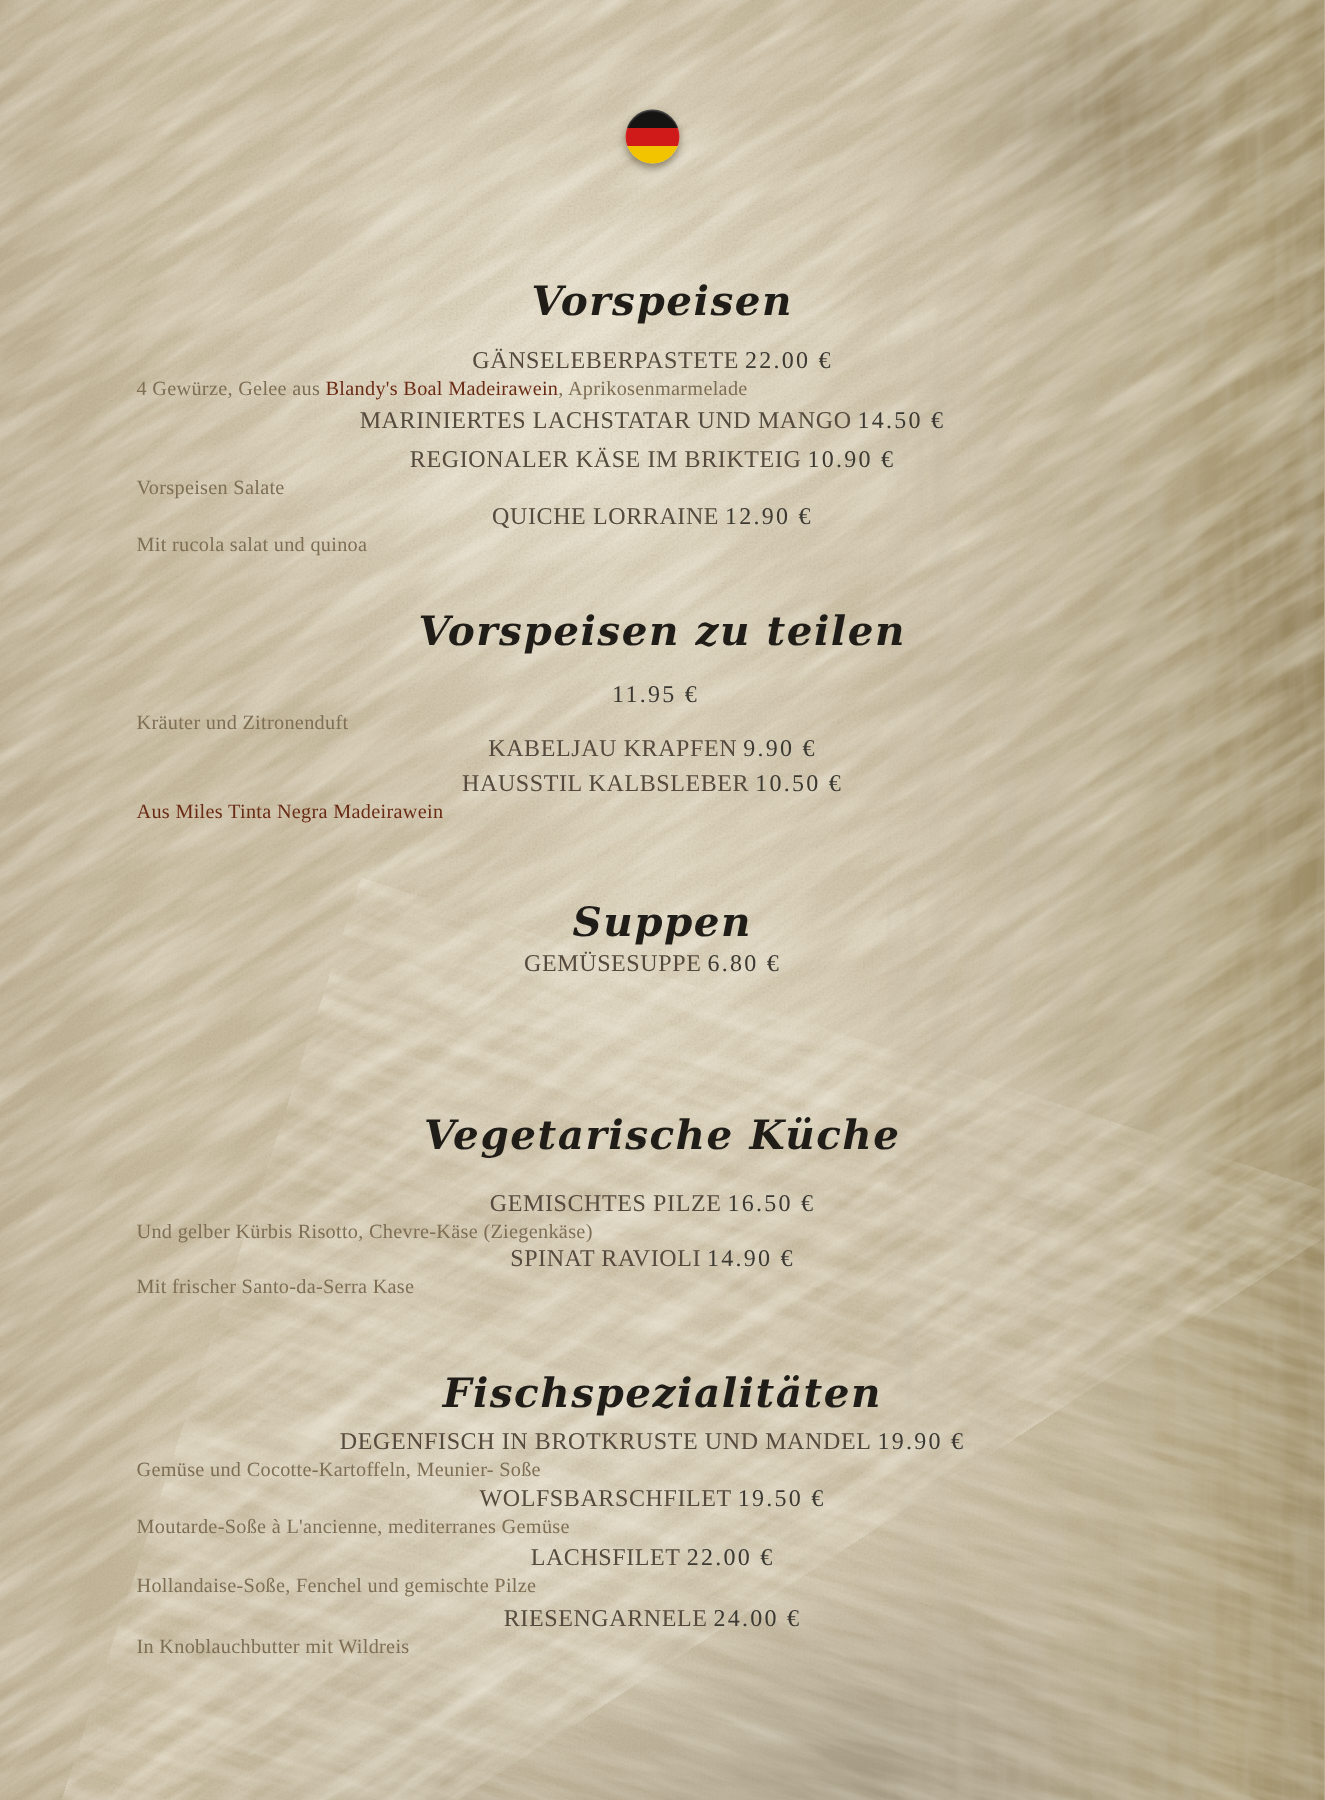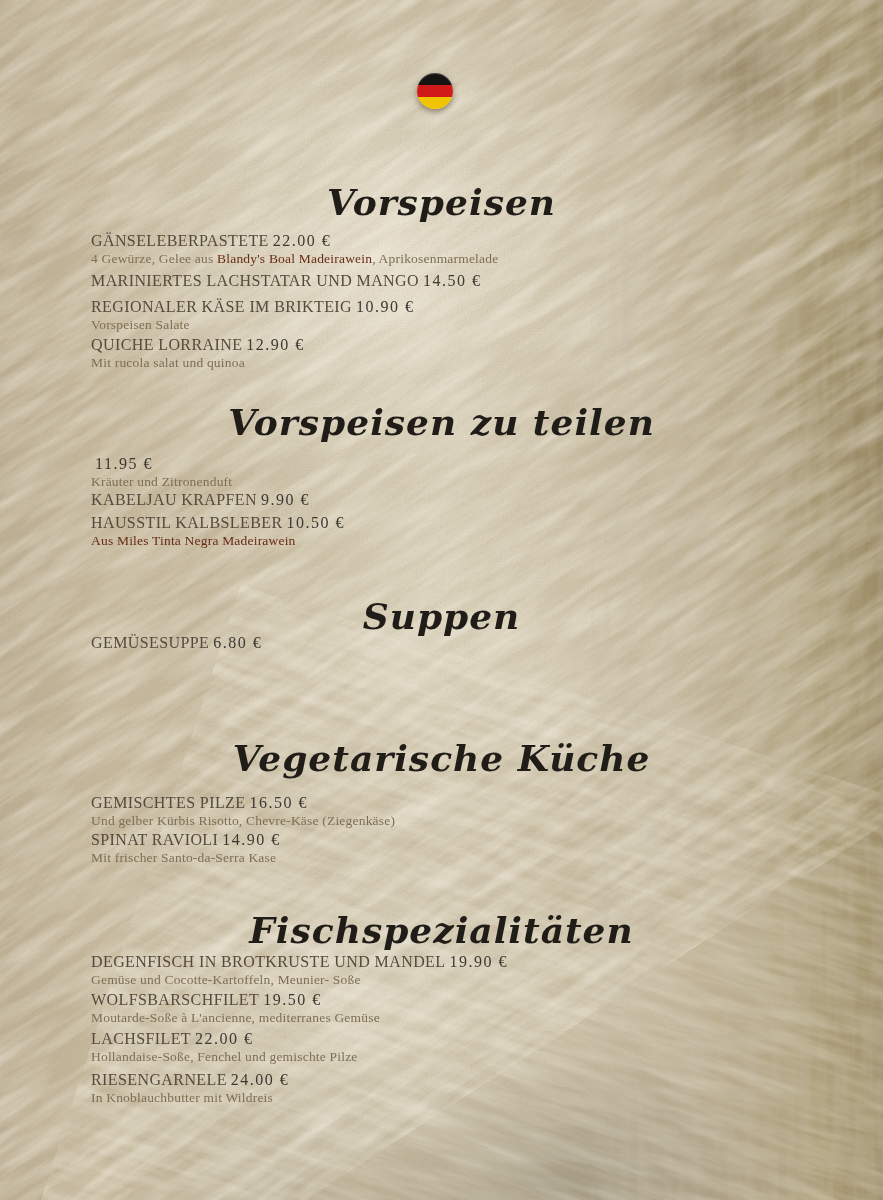--- a/index.html
+++ b/index.html
@@ -26,25 +26,25 @@
 
   .flag{
     position:absolute;left:417px;top:73px;width:36px;height:36px;border-radius:50%;
     background:linear-gradient(180deg,#151413 0 33.4%, #d01a1a 33.4% 66.7%, #f2c400 66.7% 100%);
     box-shadow:0 3px 6px rgba(70,58,34,0.55), inset 0 1px 1px rgba(255,255,255,0.25);
   }
 
   .section-title{
     position:absolute;left:0;width:883px;text-align:center;
     font-family:"DejaVu Serif", serif;font-style:italic;font-weight:bold;
-    font-size:36px;line-height:44px;letter-spacing:1px;color:#201d18;
+    font-size:27px;line-height:44px;letter-spacing:1px;color:#201d18;
   }
 
   .item{position:absolute;left:91px;right:104px;}
-  .row{display:flex;justify-content:flex-start;align-items:baseline;}
+  .row{display:flex;justify-content:center;align-items:baseline;}
   .name{
     font-size:16px;line-height:17px;letter-spacing:0.4px;color:#554a3d;
     white-space:nowrap;
   }
   .price{
     font-size:16px;line-height:17px;letter-spacing:1.5px;color:#3c3933;
     white-space:nowrap;margin-left:4px;
   }
   .desc{
     font-size:13.5px;line-height:15px;letter-spacing:0.2px;color:#7d6e54;margin-top:2px;

